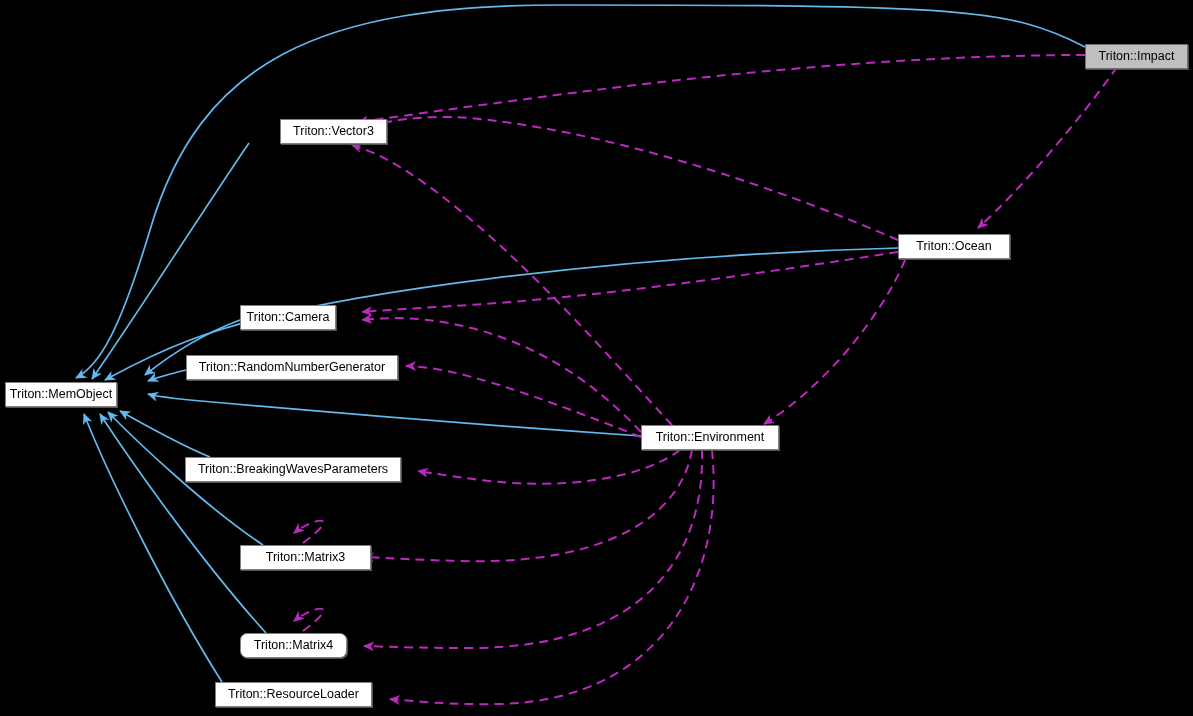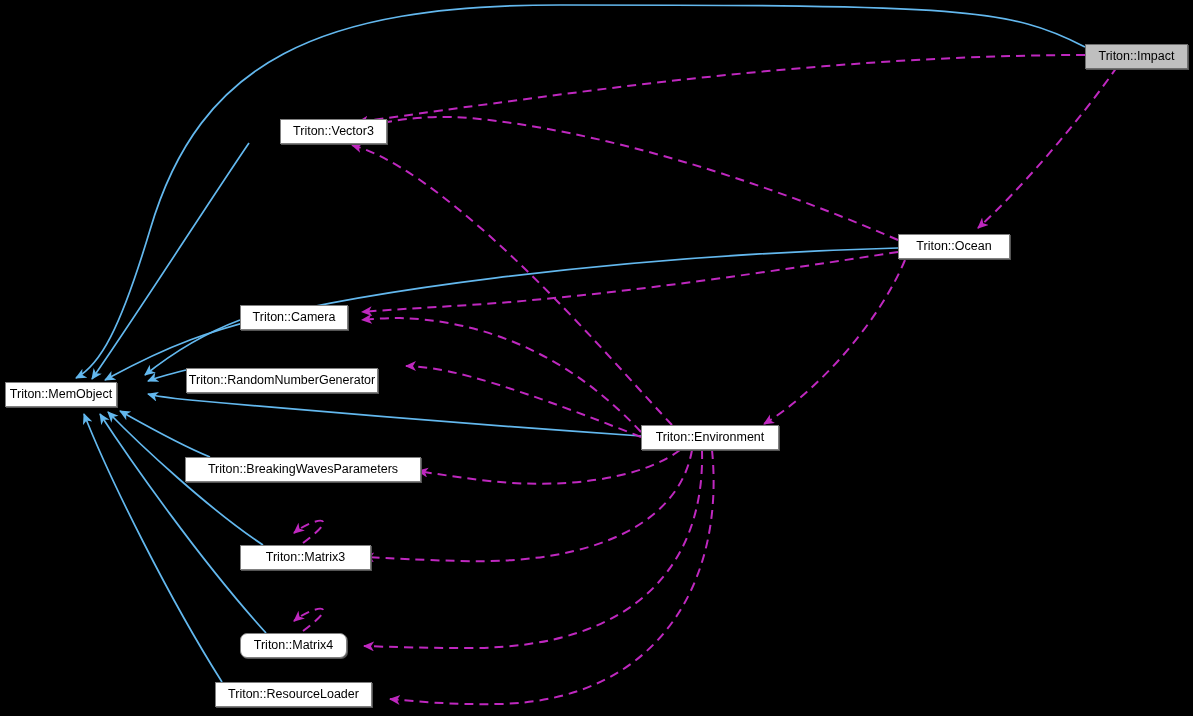--- a/index.html
+++ b/index.html
@@ -121,29 +121,29 @@
   </svg>
 
   <div class="node" style="left:5px; top:382px; width:112px;">
     <span class="node-label">Triton::MemObject</span>
   </div>
 
   <div class="node" style="left:240px; top:119px; width:107px;margin-left:40px;">
     <span class="node-label">Triton::Vector3</span>
   </div>
 
-  <div class="node" style="left:240px; top:305px; width:108px;">
+  <div class="node" style="left:240px; top:305px; width:96px;">
     <span class="node-label">Triton::Camera</span>
   </div>
 
-  <div class="node" style="left:186px; top:368px; width:192px;">
+  <div class="node" style="left:186px; top:355px; width:212px;">
     <span class="node-label">Triton::RandomNumberGenerator</span>
   </div>
 
-  <div class="node" style="left:185px; top:457px; width:236px;">
+  <div class="node" style="left:185px; top:457px; width:216px;">
     <span class="node-label">Triton::BreakingWavesParameters</span>
   </div>
 
   <div class="node" style="left:240px; top:545px; width:131px;">
     <span class="node-label">Triton::Matrix3</span>
   </div>
 
   <div class="node" style="left:240px; top:633px; width:107px;border-radius:7px;">
     <span class="node-label">Triton::Matrix4</span>
   </div>

